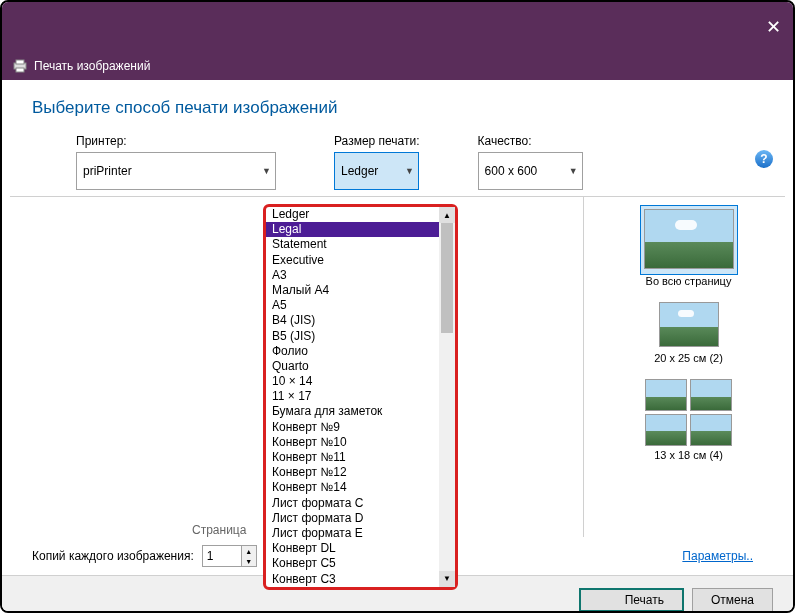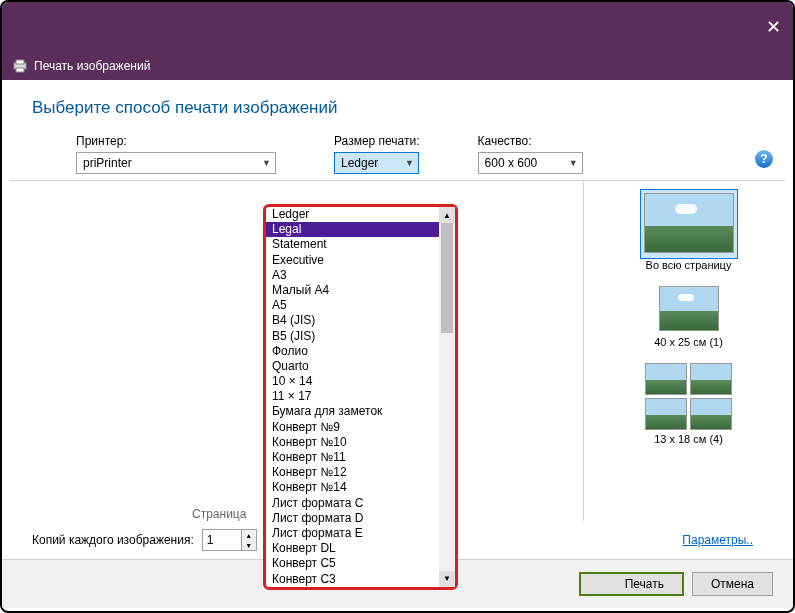--- a/index.html
+++ b/index.html
@@ -6,21 +6,21 @@
 body { background: #fff; width: 795px; height: 613px; overflow: hidden; border: 2px solid #000; border-radius: 8px; position: relative; }
 .titlebar { background: #5a2d5a; height: 50px; display: flex; align-items: center; justify-content: flex-end; padding: 0 12px; }
 .close-x { color: #fff; font-size: 18px; cursor: pointer; }
 .subheader { background: #5a2d5a; height: 28px; display: flex; align-items: center; padding: 0 10px; gap: 6px; text-align: right; }
 .printer-ic { width: 16px; height: 16px; display: inline-block; }
 .subheader-txt { color: #fff; font-size: 12px; }
 .heading { padding: 18px 30px 12px; color: #005a9e; font-size: 17px; }
 .controls { display: flex; gap: 14px; padding: 4px 30px 0; font-size: 12px; position: relative; }
 .ctrl-grp { display: flex; flex-direction: column; gap: 4px; margin-left: 44px; }
 .label { font-size: 12px; color: #000; }
-.combo { border: 1px solid #a0a0a0; background: #fff; height: 22px; display: flex; align-items: center; justify-content: space-between; padding: 0 4px 0 6px; font-size: 12px; cursor: pointer; }
+.combo { border: 1px solid #a0a0a0; background: #fff; height: 38px; display: flex; align-items: center; justify-content: space-between; padding: 0 4px 0 6px; font-size: 12px; cursor: pointer; }
 .combo.highlight { background: #cde6f7; border-color: #0078d7; }
 .chev { font-size: 9px; color: #444; }
 .help-ic { position: absolute; right: 20px; top: 20px; width: 18px; height: 18px; border-radius: 50%; background: linear-gradient(#6cb7f5,#1a6fc9); color: #fff; font-size: 12px; font-weight: bold; display: flex; align-items: center; justify-content: center; cursor: pointer; }
 .divider { border-top: 1px solid #d0d0d0; margin: 6px 8px 0; }
 .main { display: flex; height: 340px; }
 .preview { flex: 1; position: relative; }
 .page-lbl { position: absolute; bottom: 0; left: 190px; font-size: 12px; color: #666; }
 .layouts { width: 210px; border-left: 1px solid #d0d0d0; padding: 8px 4px; overflow: hidden; }
 .layout-item { text-align: center; margin-bottom: 12px; font-size: 11px; }
 .layout-item.sel .thumb-wrap { border: 1px solid #0078d7; background: #cde6f7; padding: 3px; }
@@ -31,21 +31,21 @@
 .thumb-grid { display: grid; grid-template-columns: 1fr 1fr; gap: 3px; justify-items: center; }
 .cloud { position: absolute; width: 22px; height: 10px; background: #fff; border-radius: 10px; top: 10px; left: 30px; opacity: 0.9; }
 .bottom { padding: 8px 30px; display: flex; align-items: center; gap: 8px; font-size: 12px; }
 .spin { border: 1px solid #a0a0a0; width: 55px; height: 22px; display: flex; align-items: center; }
 .spin input { border: none; width: 38px; padding: 0 4px; font-size: 12px; outline: none; }
 .spin-btns { display: flex; flex-direction: column; border-left: 1px solid #a0a0a0; }
 .spin-btn { width: 14px; height: 10px; font-size: 7px; display: flex; align-items: center; justify-content: center; background: #f0f0f0; cursor: pointer; }
 .params { margin-left: auto; margin-right: 10px; color: #0066cc; text-decoration: underline; cursor: pointer; }
 .footer { background: #f0f0f0; border-top: 1px solid #d0d0d0; padding: 12px 20px; display: flex; justify-content: flex-end; gap: 8px; }
 .btn { border: 1px solid #a0a0a0; background: #e1e1e1; padding: 3px 18px; font-size: 12px; cursor: pointer; }
-.btn.primary { border: 2px solid #4d7c0f; padding-left: 44px; }
+.btn.primary { border: 2px solid #0f766e; padding-left: 44px; }
 .dropdown { position: absolute; top: 202px; left: 261px; width: 195px; background: #fff; border: 3px solid #d92020; border-radius: 6px; font-size: 12px; z-index: 100; display: flex; }
 .dd-list { flex: 1; overflow: hidden; }
 .dd-item { padding: 0 6px; height: 15.2px; line-height: 15.2px; white-space: nowrap; overflow: hidden; cursor: pointer; }
 .dd-item.hl { background: #4c1d95; color: #fff; }
 .dd-scroll { width: 16px; background: #f0f0f0; display: flex; flex-direction: column; }
 .dd-sbtn { height: 16px; background: #e0e0e0; font-size: 8px; display: flex; align-items: center; justify-content: center; cursor: pointer; }
 .dd-strack { flex: 1; position: relative; }
 .dd-sthumb { position: absolute; top: 0; left: 2px; right: 2px; height: 110px; background: #c0c0c0; }
 </style>
 </head>
@@ -98,21 +98,21 @@
   <div class="preview">
     <span class="page-lbl">Страница</span>
   </div>
   <div class="layouts">
     <div class="layout-item sel">
       <div class="thumb-wrap"><div class="thumb"><div class="cloud"></div></div></div>
       <div>Во всю страницу</div>
     </div>
     <div class="layout-item">
       <div class="thumb-wrap"><div class="thumb sm"><div class="cloud" style="left:18px;top:7px;width:16px;height:7px"></div></div></div>
-      <div>40 x 25 см (1)</div>
+      <div>20 x 25 см (2)</div>
     </div>
     <div class="layout-item">
       <div class="thumb-wrap">
         <div class="thumb-grid">
           <div class="thumb xs"></div>
             <div class="thumb xs"></div>
           <div class="thumb xs"></div>
             <div class="thumb xs"></div>
         </div>
       </div>

